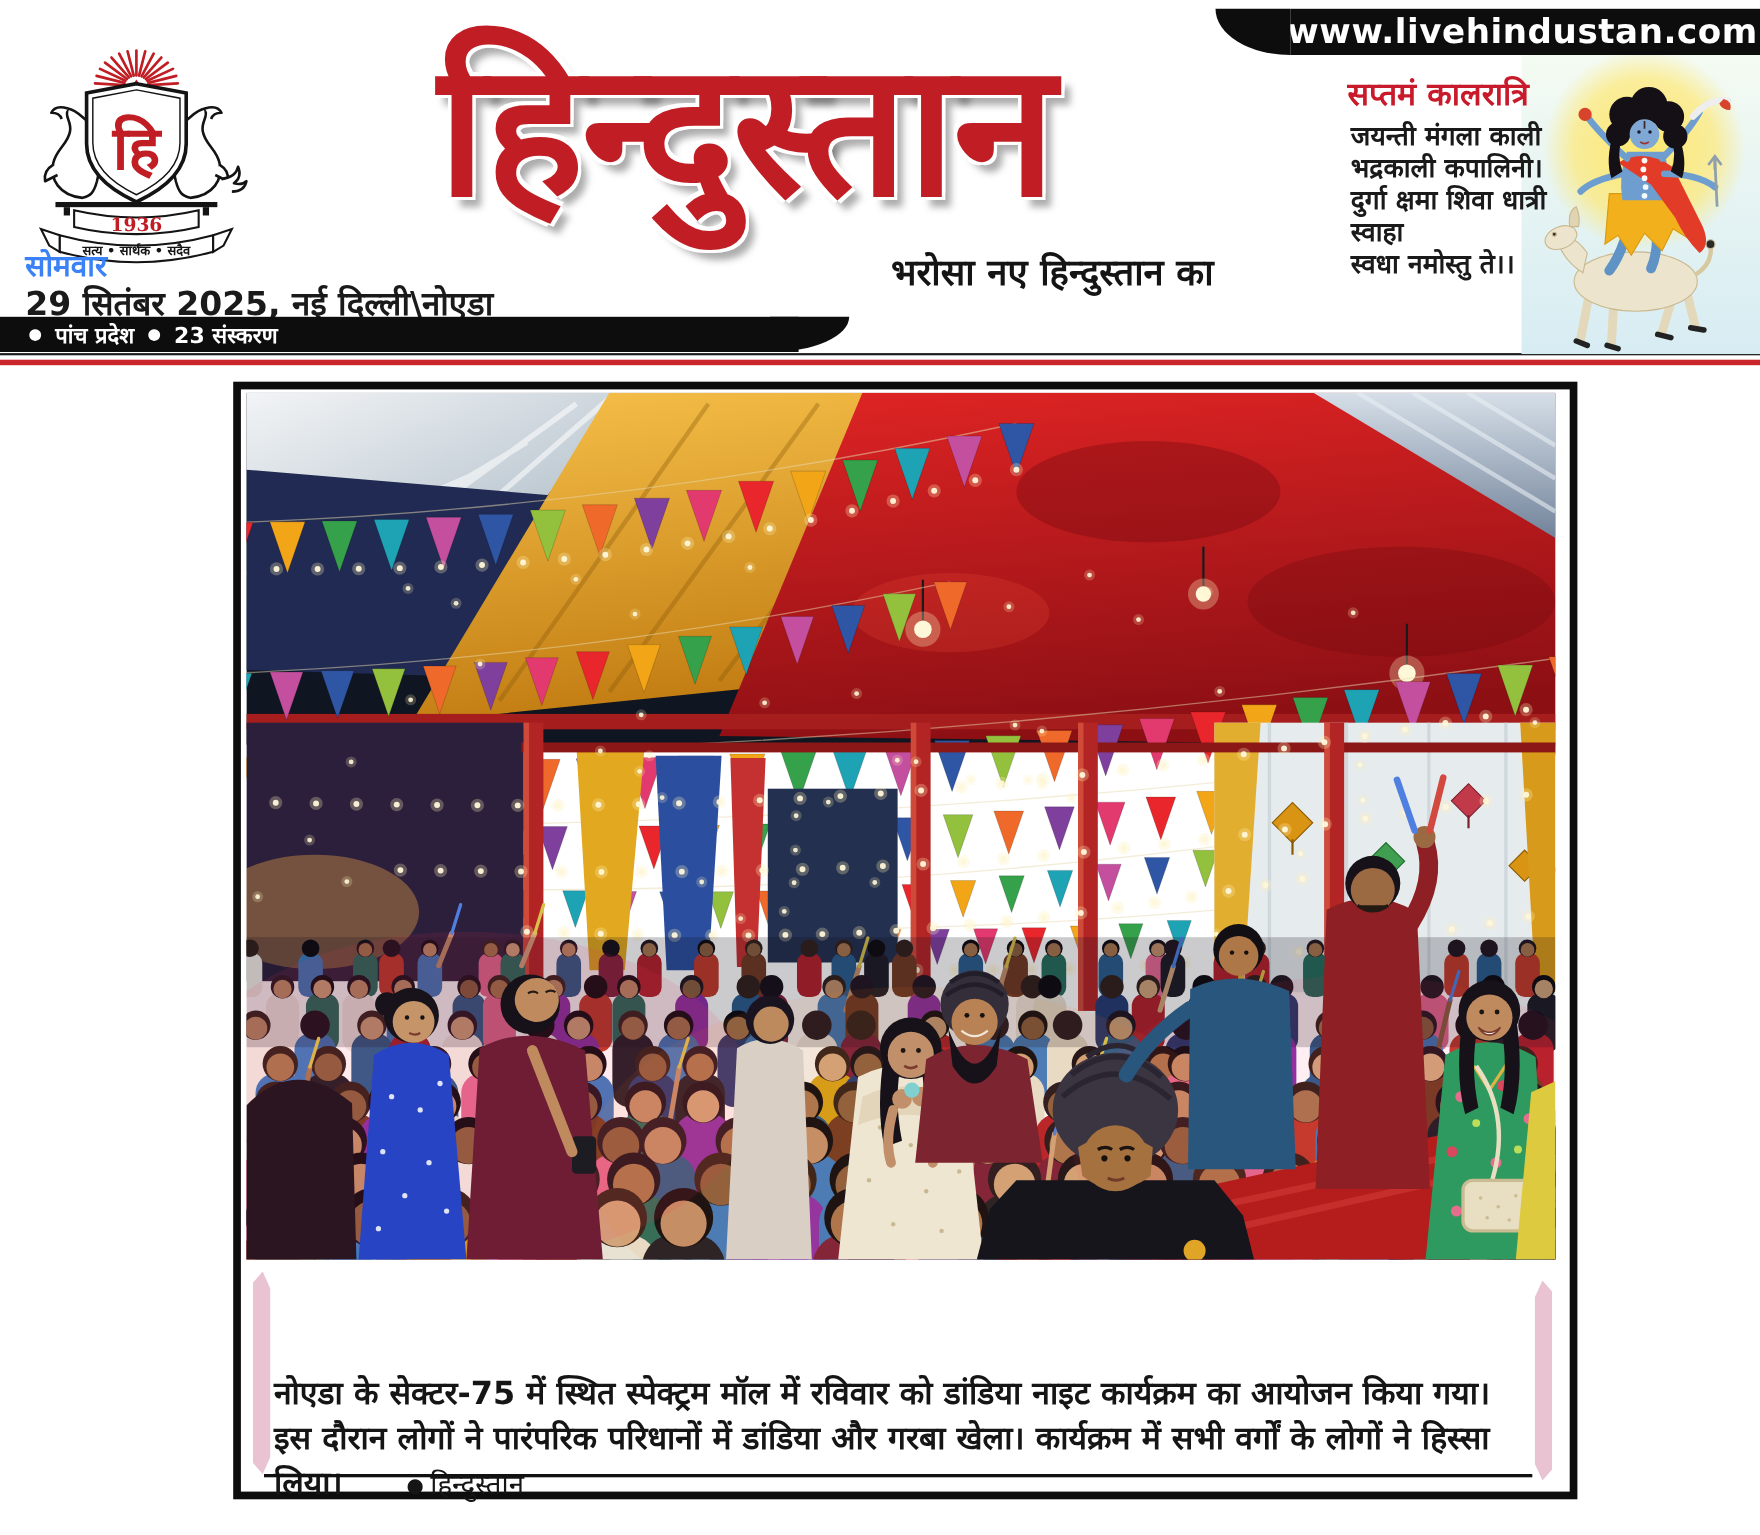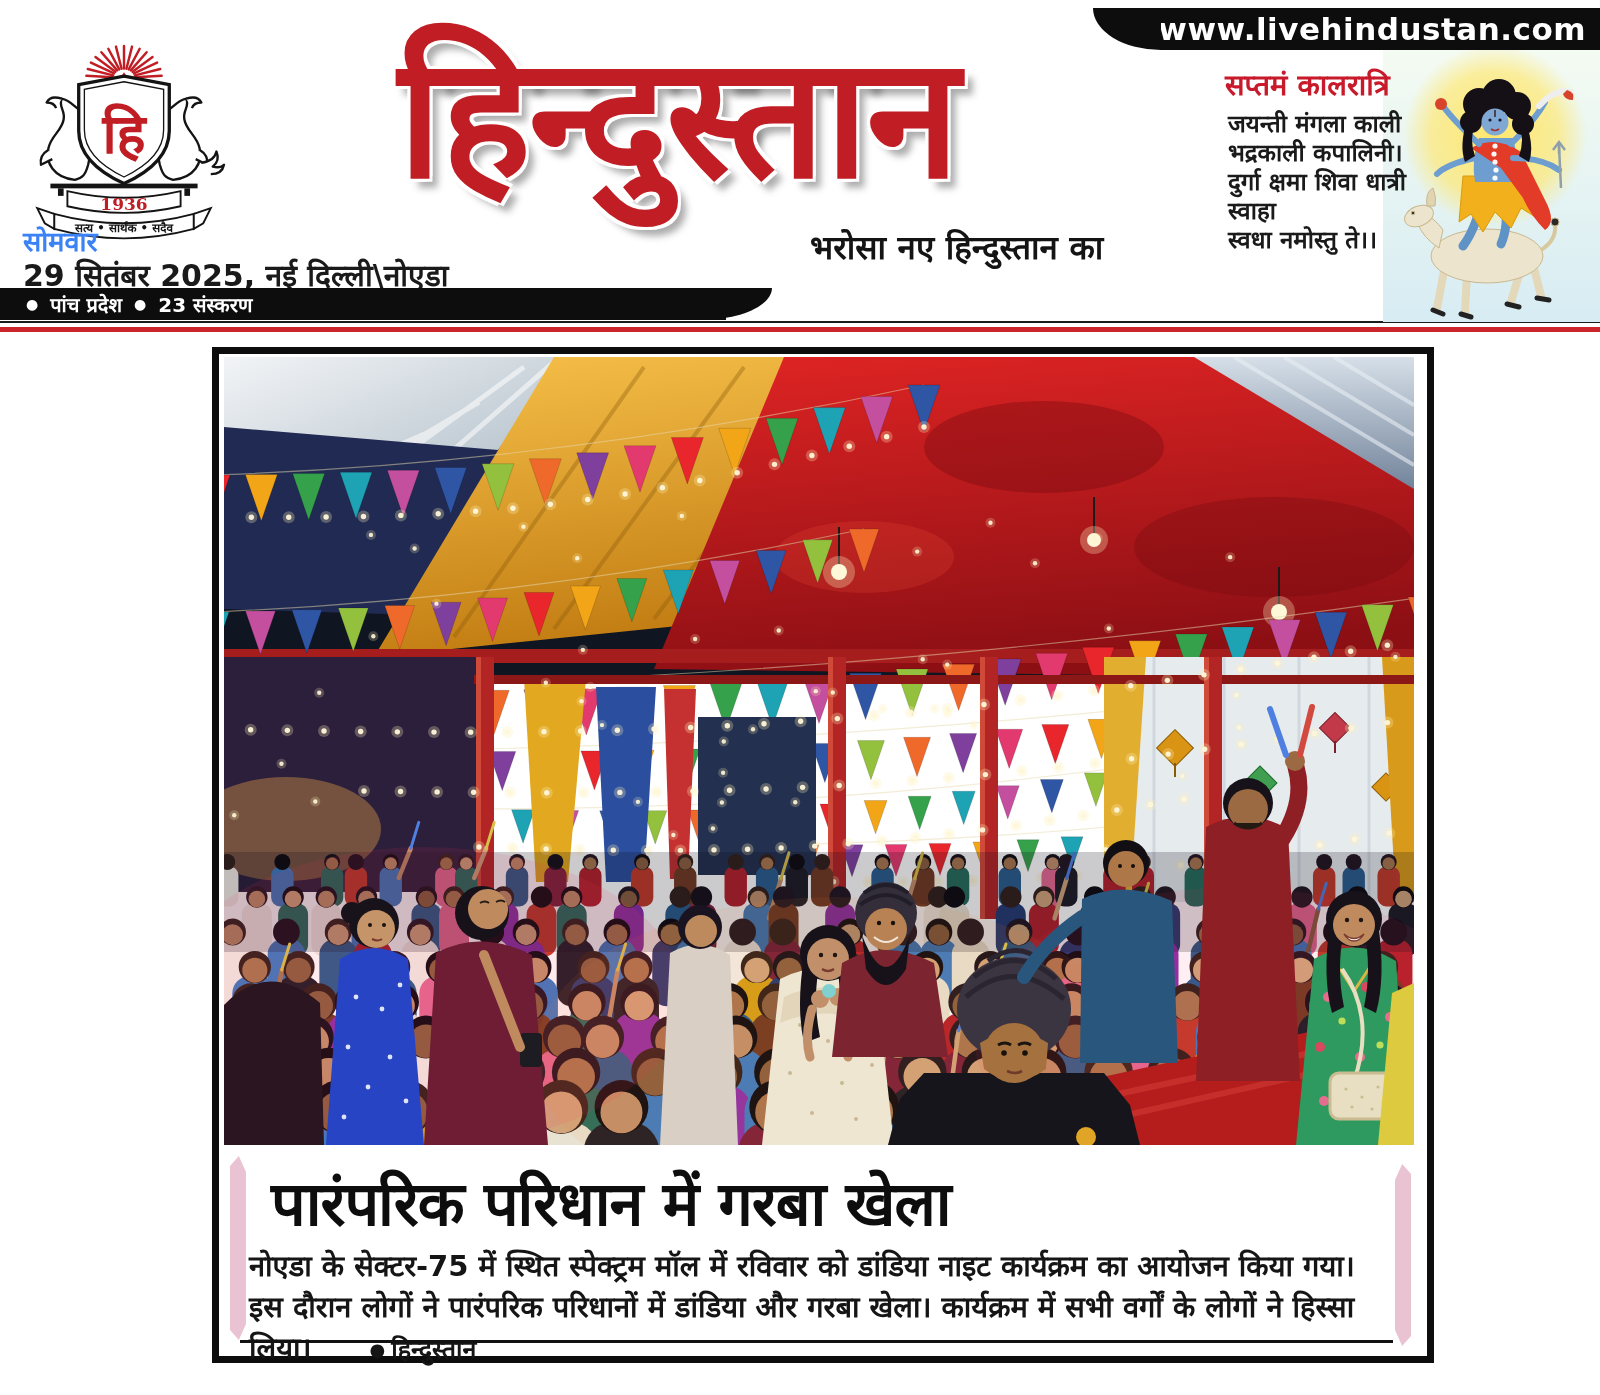--- a/index.html
+++ b/index.html
@@ -15,21 +15,21 @@
     letter-spacing:-2px;
     text-shadow:-3px -3px 0 #fff,3px -3px 0 #fff,-3px 3px 0 #fff,3px 3px 0 #fff,8px 9px 7px rgba(70,70,70,.45);
     white-space:nowrap;
   }
   .tagline{position:absolute;left:810px;top:224px;width:360px;
     font-size:33px;font-weight:700;color:#141414;white-space:nowrap;}
   .day{position:absolute;left:23px;top:222px;font-size:27px;font-weight:700;color:#3b82f6;}
   .dateplace{position:absolute;left:23px;top:254px;font-size:30px;font-weight:700;color:#1a1a1a;white-space:nowrap;}
   .webbanner{
     position:absolute;right:0;top:8px;width:425px;height:42px;background:#0d0d0d;color:#fff;
-    display:flex;align-items:center;justify-content:flex-end;padding-right:14px;
+    display:flex;align-items:center;justify-content:flex-end;padding-right:2px;
     font-size:31px;font-weight:700;letter-spacing:.5px;
   }
   .webbanner::before{content:'';position:absolute;left:-68px;top:0;width:68px;height:42px;background:#0d0d0d;
     border-radius:0 0 0 68px / 0 0 0 42px;}
   .edition-bar{position:absolute;left:0;top:288px;width:700px;height:32px;background:#0d0d0d;color:#fff;
     display:flex;align-items:center;gap:12px;padding-left:26px;font-size:20px;font-weight:700;}
   .edition-bar::after{content:'';position:absolute;left:700px;top:0;width:72px;height:32px;background:#0d0d0d;
     border-radius:0 0 72px 0 / 0 0 32px 0;}
   .edition-bar .dot{font-size:14px;line-height:32px;}
   .hairline{position:absolute;left:0;top:321px;width:1600px;height:2px;background:#1c1c1c;}
@@ -40,21 +40,21 @@
     line-height:29px;color:#1a1a1a;z-index:4;}
   .deity{position:absolute;left:1383px;top:50px;width:217px;height:272px;z-index:2;}
   
   .story-box{position:absolute;left:212px;top:347px;width:1222px;height:1016px;border:7px solid #0d0d0d;
     background:#fff;box-sizing:border-box;}
   .photo{position:absolute;left:5px;top:3px;width:1190px;height:788px;display:block;}
   .headline{position:absolute;left:52px;top:806px;font-size:61px;font-weight:800;color:#0d0d0d;
     white-space:nowrap;letter-spacing:-1px;}
   .caption{position:absolute;left:30px;top:892px;width:1146px;font-size:29px;font-weight:600;
     line-height:41px;color:#151515;}
-  .credit{display:inline-block;margin-left:58px;font-size:25px;font-weight:700;white-space:nowrap;}
+  .credit{display:inline-block;margin-left:58px;font-size:25px;font-weight:400;white-space:nowrap;}
   .credit .dot{font-size:18px;vertical-align:2px;margin-right:6px;}
   .ribbon{position:absolute;width:16px;background:#eac3d3;}
   .ribbon-left{left:11px;top:802px;height:184px;
     clip-path:polygon(0 10px,55% 0,100% 16px,100% calc(100% - 16px),55% 100%,0 calc(100% - 10px));}
   .ribbon-right{left:1176px;top:810px;height:182px;
     clip-path:polygon(0 16px,45% 0,100% 10px,100% calc(100% - 10px),45% 100%,0 calc(100% - 16px));}
   .bottom-rule{position:absolute;left:21px;top:986px;width:1153px;height:3px;background:#111;}
 </style>
 </head>
 <body>
@@ -1476,18 +1476,17 @@
 
       <g>
         <path d="M1168,636 L1190,626 L1190,788 L1154,788 Z" fill="#ddca3e"></path>
       </g>
     </g>
   </svg>
 
   <div class="ribbon ribbon-left"></div>
   <div class="ribbon ribbon-right"></div>
 
-  <div class="headline">पारंपरिक परिधान में गरबा खेला</div>
   <div class="caption">
     <span>नोएडा के सेक्टर-75 में स्थित स्पेक्ट्रम मॉल में रविवार को डांडिया नाइट कार्यक्रम का आयोजन किया गया। इस दौरान लोगों ने पारंपरिक परिधानों में डांडिया और गरबा खेला। कार्यक्रम में सभी वर्गों के लोगों ने हिस्सा लिया।</span><span class="credit"><span class="dot">●</span><span>हिन्दुस्तान</span></span>
   </div>
   <div class="bottom-rule"></div>
 </div>
 
 </body></html>

